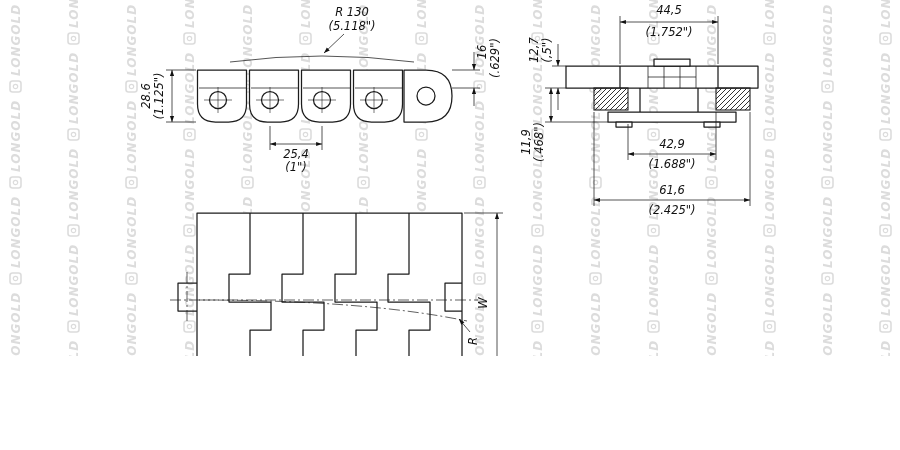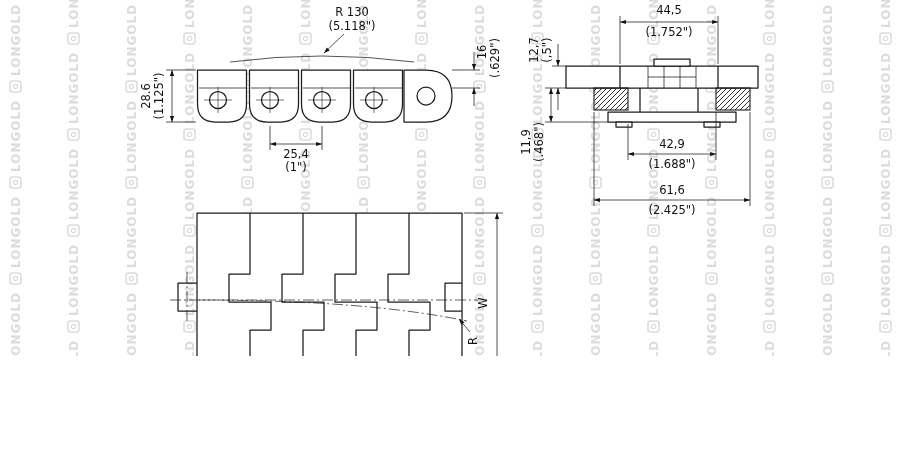--- a/index.html
+++ b/index.html
@@ -1,17 +1,17 @@
 <!DOCTYPE html>
 <html><head>
 <meta charset="utf-8">
 <style>
   html,body{margin:0;padding:0;background:#fff;}
   .stage{position:relative;width:900px;height:356px;background:#fff;overflow:hidden;
-         font-family:"DejaVu Sans",sans-serif;}
+         font-family:"DejaVu Sans",sans-serif;font-style:italic;}
   .ol{fill:none;stroke:#1c1c1c;stroke-width:1.25;stroke-linejoin:round;}
   .ol2{fill:#fff;stroke:#1c1c1c;stroke-width:1.25;stroke-linejoin:round;}
   .thin{fill:none;stroke:#1c1c1c;stroke-width:0.75;}
   .tick{fill:none;stroke:#1c1c1c;stroke-width:0.6;}
   .cl{fill:none;stroke:#1c1c1c;stroke-width:0.7;stroke-dasharray:11 3 2 3;}
   text.dim{font-family:"DejaVu Sans",sans-serif;font-size:11.5px;fill:#111;}
   text.cjk{font-family:"DejaVu Sans",sans-serif;font-size:13.5px;fill:#111;}
   .wmt{font-family:"DejaVu Sans",sans-serif;font-size:12px;font-weight:600;
        fill:#dcdcdc;letter-spacing:1px;}
 </style>

